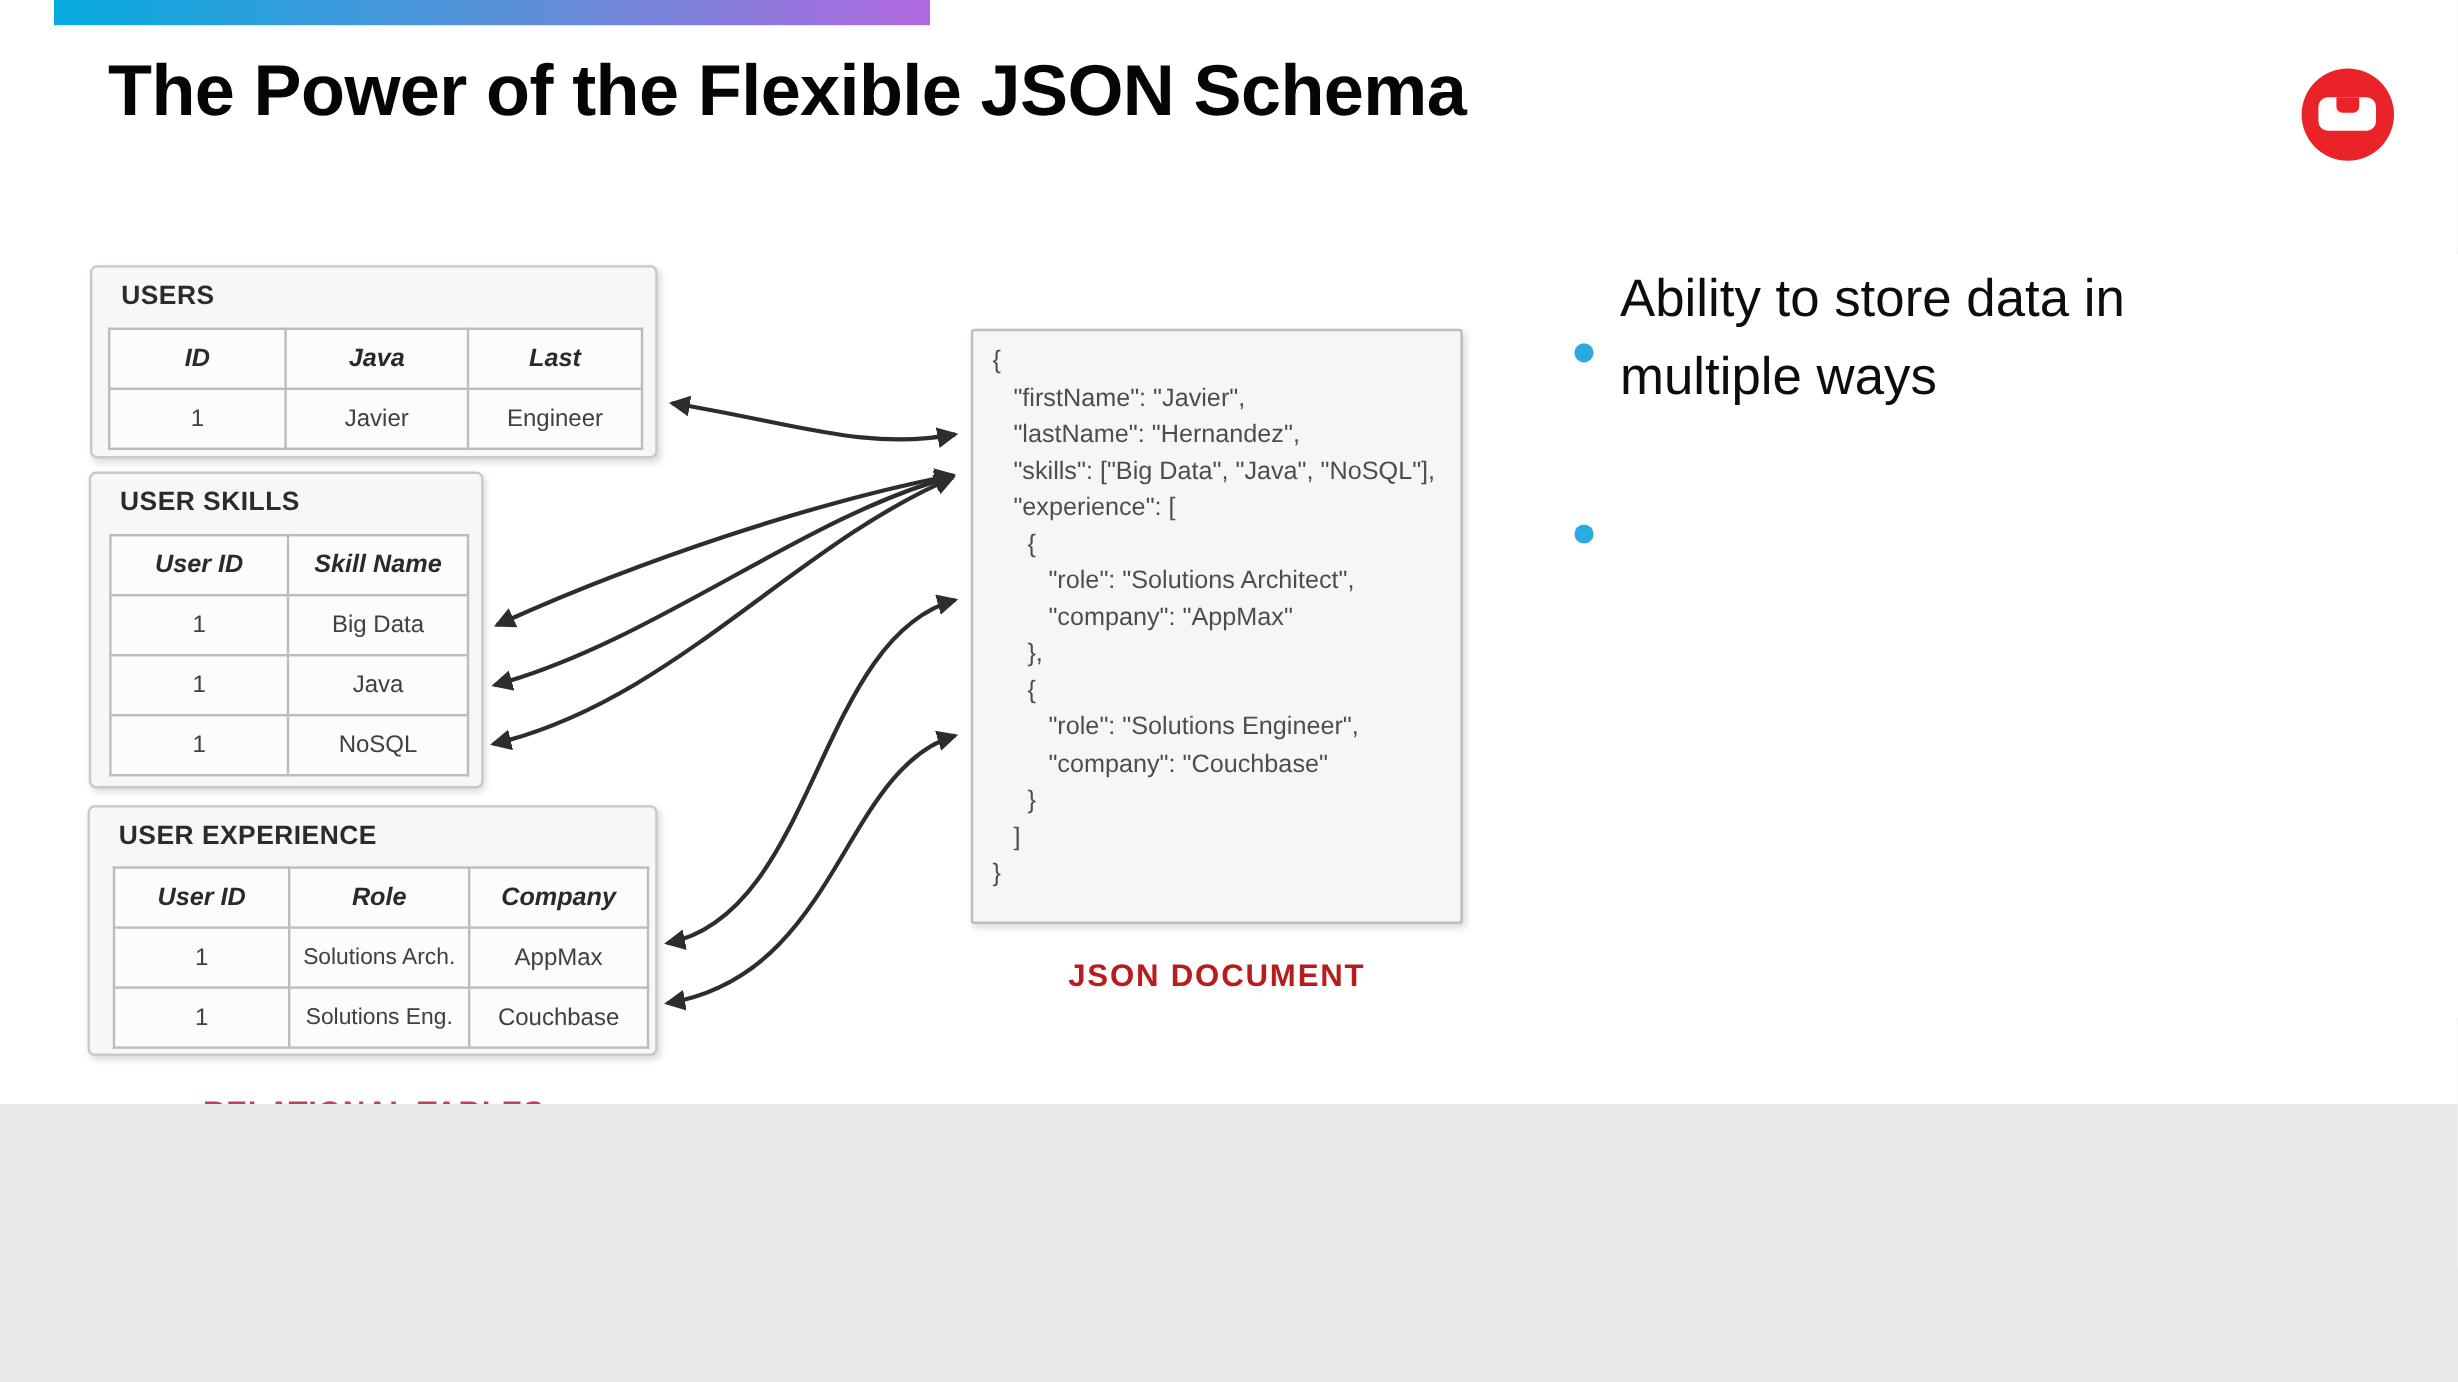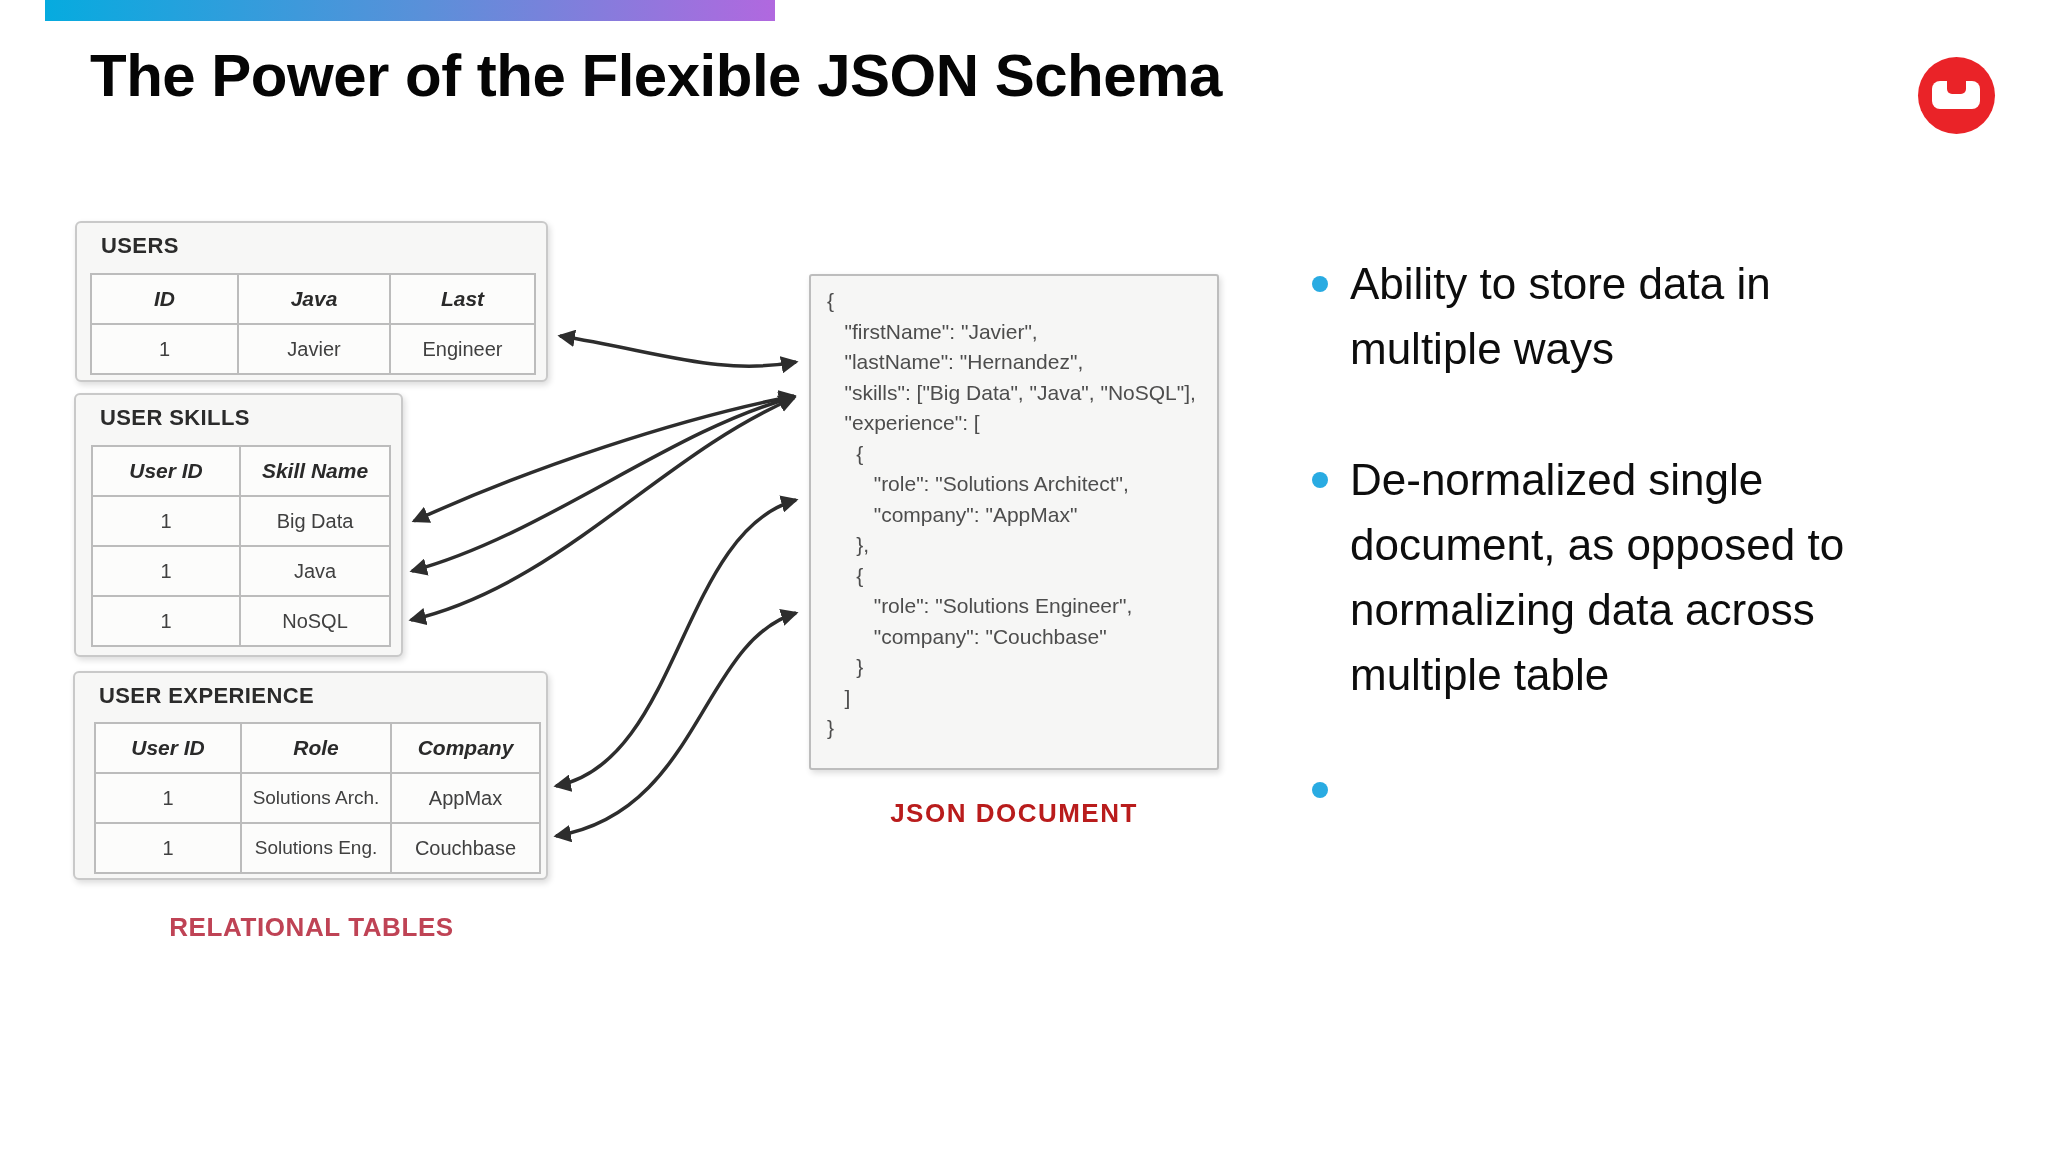--- a/index.html
+++ b/index.html
@@ -1,17 +1,17 @@
 <!DOCTYPE html>
 <html><head>
 <meta charset="utf-8">
 <style>
   html,body{margin:0;padding:0;background:#e8e8e8;}
   .stage{
-    position:relative;width:2048px;height:1152px;background:#ffffff;
+    position:relative;width:2048px;height:920px;background:#ffffff;
     font-family:"Liberation Sans", sans-serif;overflow:hidden;
   }
   
   .top-bar{position:absolute;left:45px;top:0;width:730px;height:21px;
     background:linear-gradient(90deg,#06abdf 0%,#5a90d9 52%,#b168df 100%);}
   
   .title{position:absolute;left:90px;top:42px;font-size:60px;line-height:68px;
     font-weight:bold;color:#050505;letter-spacing:-0.5px;white-space:nowrap;}
   
   .cb-circle{position:absolute;left:1918px;top:57px;width:77px;height:77px;
@@ -35,21 +35,21 @@
   .caption.red{color:#bf4355;font-size:26px;letter-spacing:0.6px;}
   .caption.teal{color:#b91c1c;font-size:26px;letter-spacing:1.5px;}
   
   .json-pre{position:absolute;left:16px;top:10px;margin:0;white-space:pre;
     font-family:"Liberation Sans", sans-serif;font-size:21px;line-height:30.5px;
     color:#4d4d4d;}
   
   svg.arrows{position:absolute;left:0;top:0;pointer-events:none;}
   
   .bullets{position:absolute;left:1312px;top:216px;width:680px;}
-  .bullet-item{display:flex;align-items:flex-start;margin-top:35px;}
+  .bullet-item{display:flex;align-items:center;}
   .bullet-item.m1{margin-bottom:66px;}
   .bullet-item.m2{margin-bottom:50px;}
   .bullet-dot{flex:0 0 16px;width:16px;height:16px;border-radius:50%;
     background:#29abe2;margin-top:25px;margin-right:22px;}
   .bullet-text{font-size:44px;line-height:65px;color:#0d0d0d;white-space:pre-line;}
 </style>
 </head>
 <body>
 
 <div class="stage">
@@ -179,25 +179,18 @@
       <path d="M 556 836 C 700 812, 700 642, 796 613" marker-start="url(#ah)" marker-end="url(#ah)"></path>
     </g>
   </svg>
 
   <div class="bullets">
     <div class="bullet-item m1">
       <div class="bullet-dot"></div>
       <div class="bullet-text">Ability to store data in
 multiple ways</div>
     </div>
-    <div class="bullet-item m2">
-      <div class="bullet-dot"></div>
-      <div class="bullet-text">De-normalized single
-document, as opposed to
-normalizing data across
-multiple table</div>
-    </div>
     <div class="bullet-item">
       <div class="bullet-dot"></div>
     </div>
   </div>
 
 </div>
 
 </body></html>

